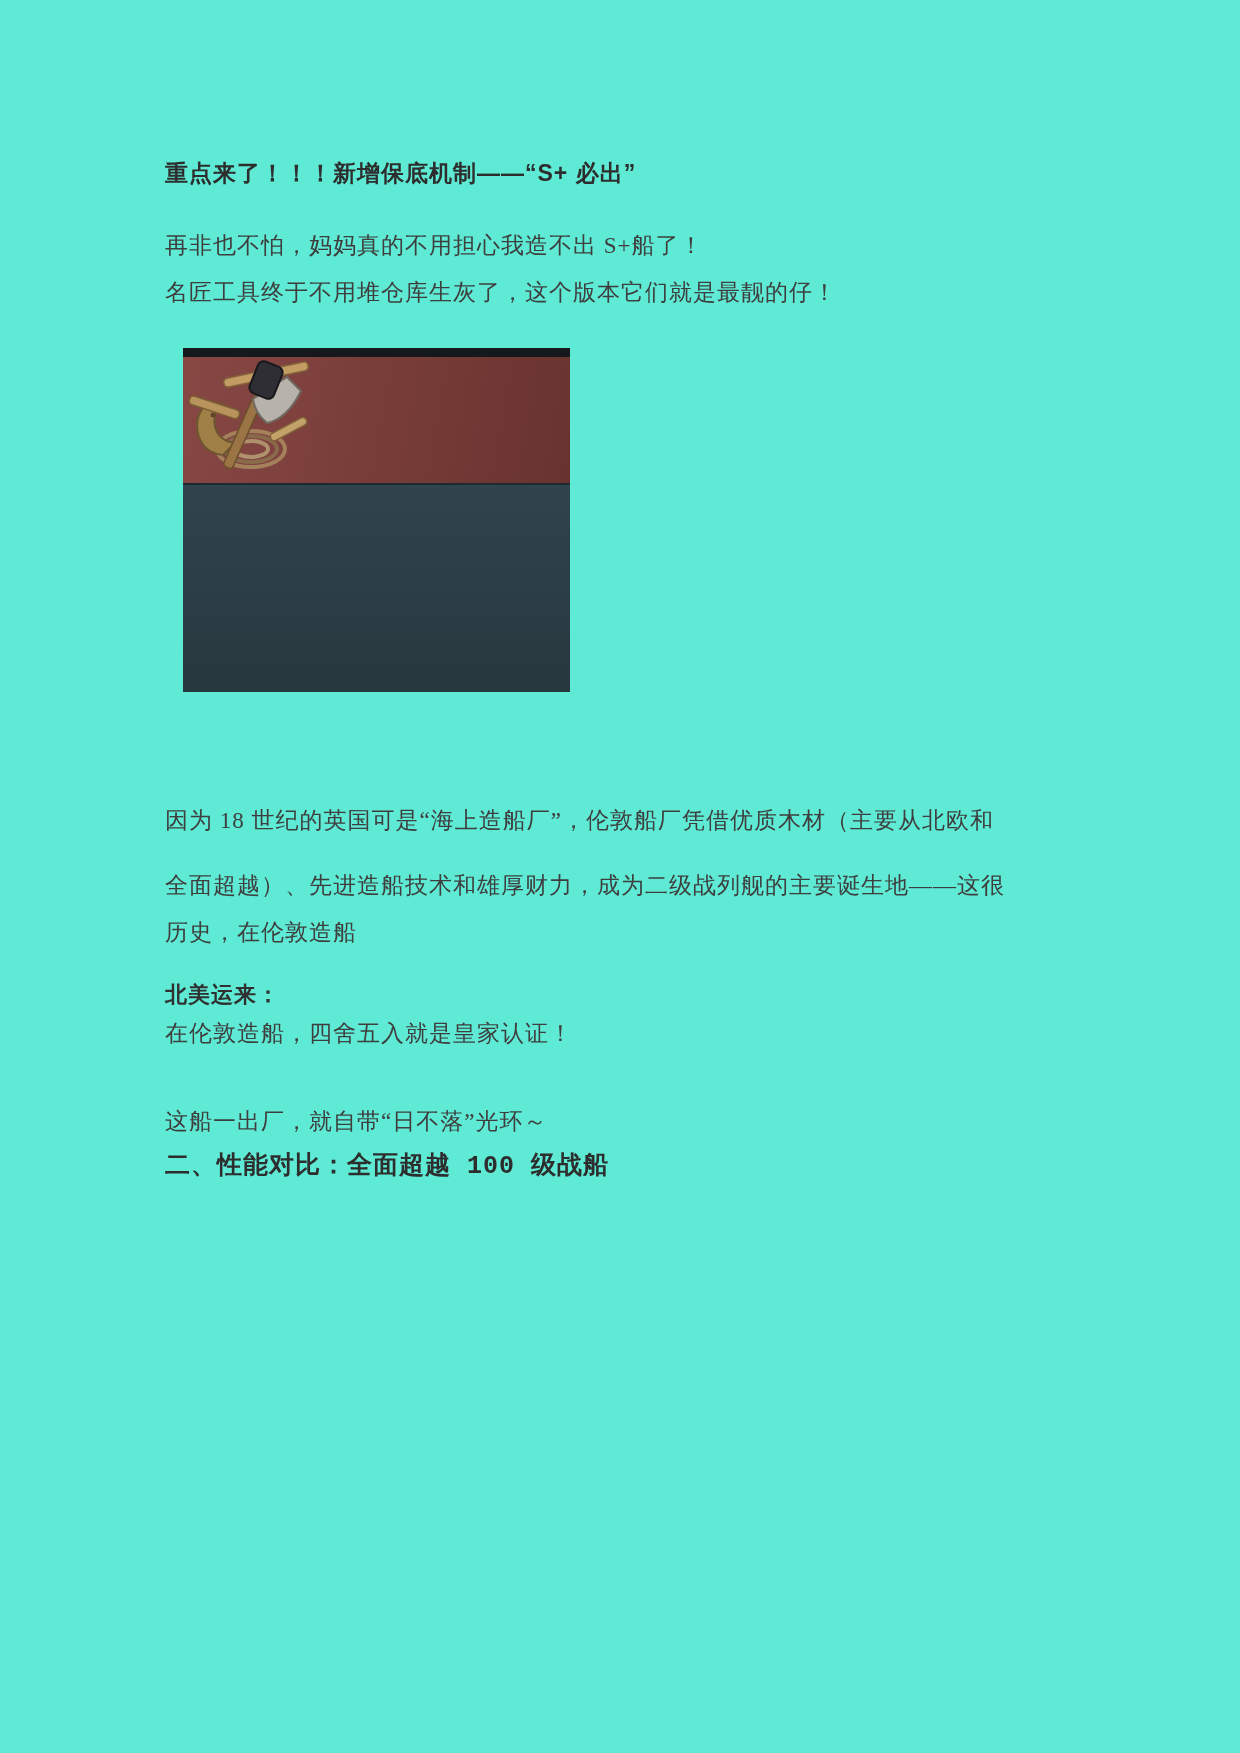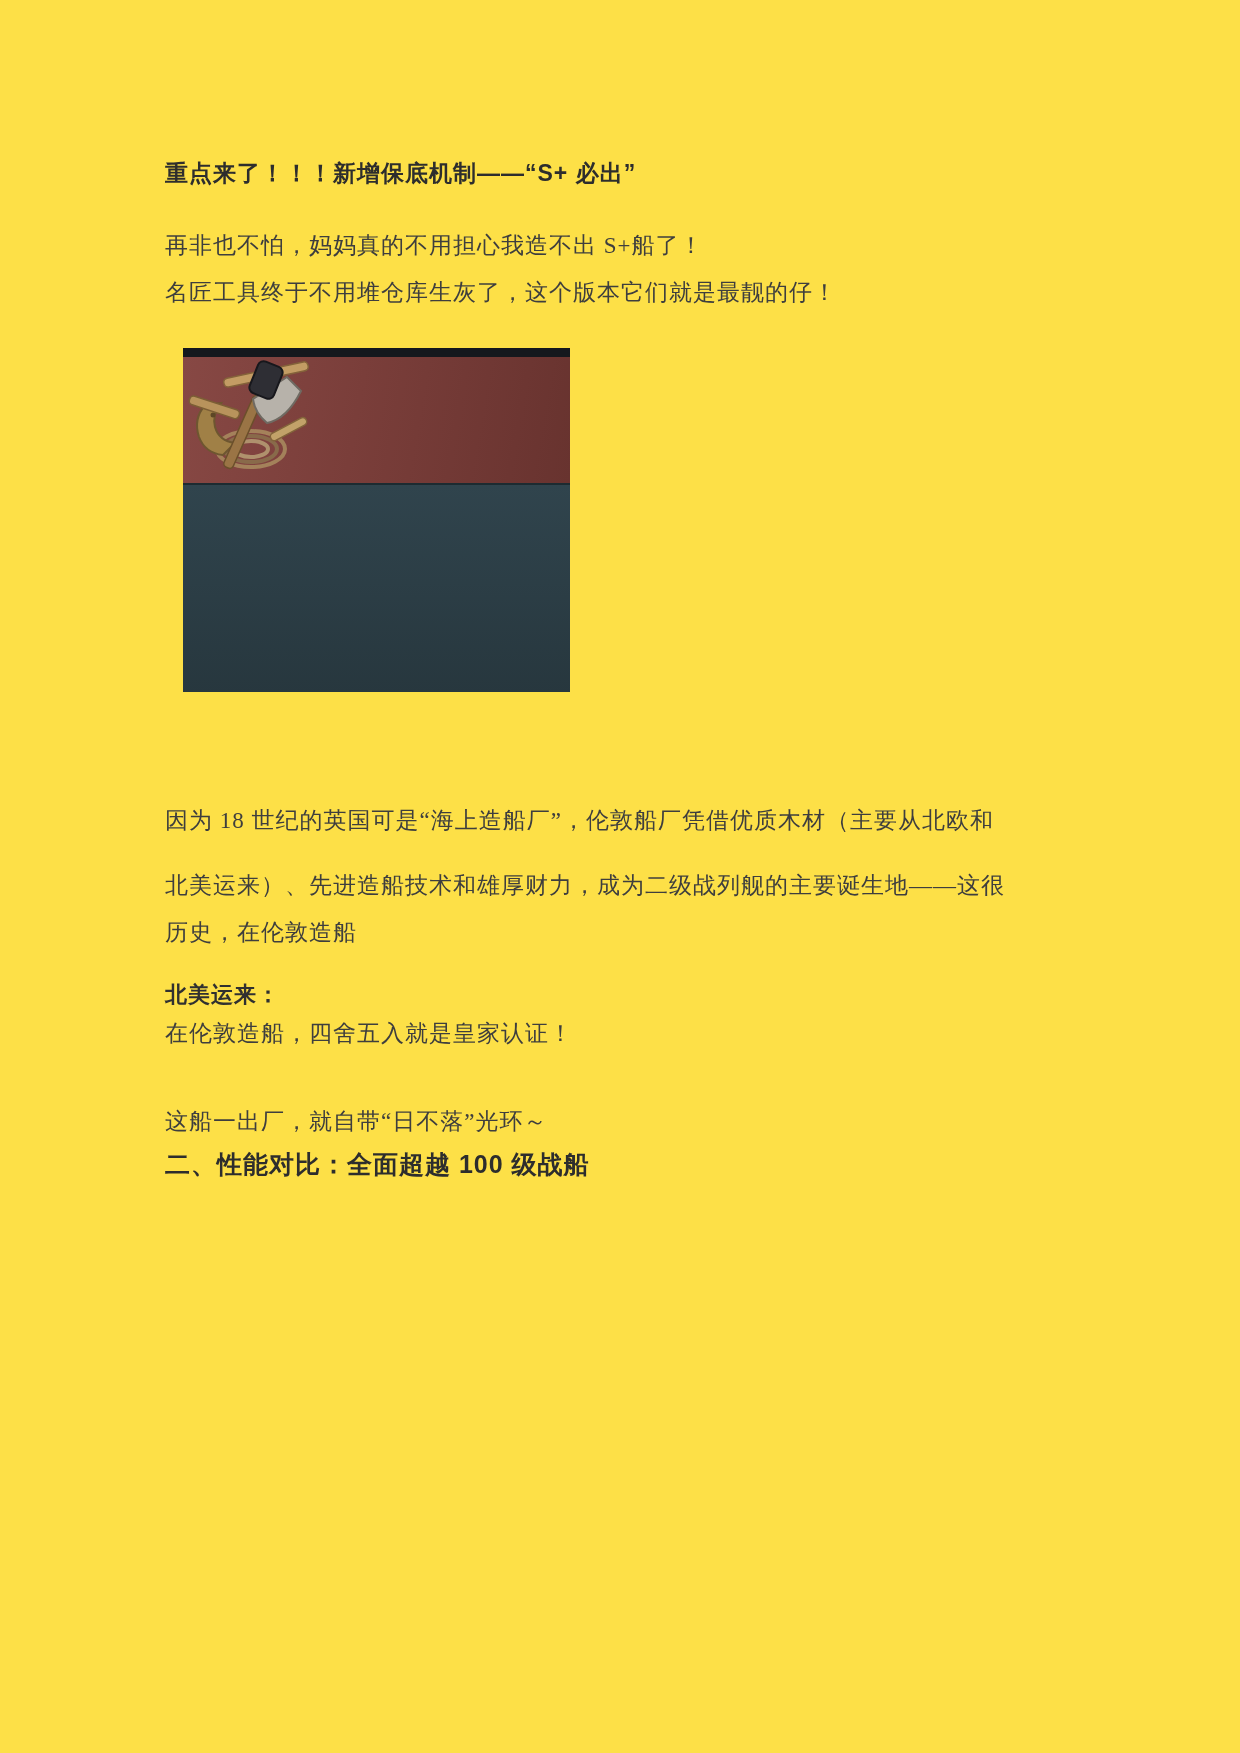--- a/index.html
+++ b/index.html
@@ -1,19 +1,19 @@
 <!DOCTYPE html>
 <html><head>
 <meta charset="utf-8">
 <style>
   html,body{margin:0;padding:0;}
   .page{
     position:relative;
     width:1240px;height:1753px;
-    background:#fde047;
+    background:#5eead4;
     font-family:"Liberation Serif","DejaVu Serif",serif;
     overflow:hidden;
   }
   .abs{position:absolute;}
   .doc-title{
     left:165px;top:158px;
     font-family:"Liberation Sans","DejaVu Sans",sans-serif;
     font-weight:bold;font-size:23px;color:#2d2d2d;letter-spacing:1px;
   }
   .body-text{
@@ -27,21 +27,21 @@
   .p4c{left:165px;top:917px;}
   .review-label{
     left:165px;top:980px;
     font-family:"Liberation Sans","DejaVu Sans",sans-serif;
     font-weight:bold;font-size:22px;color:#303030;letter-spacing:1px;
   }
   .r1{left:165px;top:1018px;}
   .r2{left:165px;top:1062px;margin-top:44px;}
   .section-heading{
     left:165px;top:1148px;
-    font-family:Liberation Sans, sans-serif;
+    font-family:Liberation Mono, monospace;
     font-weight:bold;font-size:25px;color:#2d2d2d;letter-spacing:1px;
   }
 
   
   .card{
     left:183px;top:348px;width:387px;height:344px;
     font-family:"Liberation Sans","DejaVu Sans",sans-serif;
     overflow:hidden;
   }
   .card .topbar{left:0;top:0;width:387px;height:9px;background:#15181d;}
@@ -93,21 +93,21 @@
       <rect x="70" y="6" width="26" height="34" rx="6" transform="rotate(22 83 23)" fill="#2e2e34" stroke="#17171c" stroke-width="2"></rect>
 
       <rect x="86" y="78" width="40" height="8" rx="4" transform="rotate(-28 86 78)" fill="#c2a269" stroke="#82633a" stroke-width="1.5"></rect>
     </svg>
 
     <div class="abs panel"></div>
 
   </div>
 
   <div class="abs body-text p4a">因为 18 世纪的英国可是“海上造船厂”，伦敦船厂凭借优质木材（主要从北欧和</div>
-  <div class="abs body-text p4b">北美运来）、先进造船技术和雄厚财力，成为二级战列舰的主要诞生地——这很</div>
+  <div class="abs body-text p4b">全面超越）、先进造船技术和雄厚财力，成为二级战列舰的主要诞生地——这很</div>
   <div class="abs body-text p4c">历史，在伦敦造船</div>
 
   <div class="abs review-label">北美运来：</div>
   <div class="abs body-text r1">在伦敦造船，四舍五入就是皇家认证！</div>
   <div class="abs body-text r2">这船一出厂，就自带“日不落”光环～</div>
 
   <div class="abs section-heading">二、性能对比：全面超越 100 级战船</div>
 
 </div>
 

